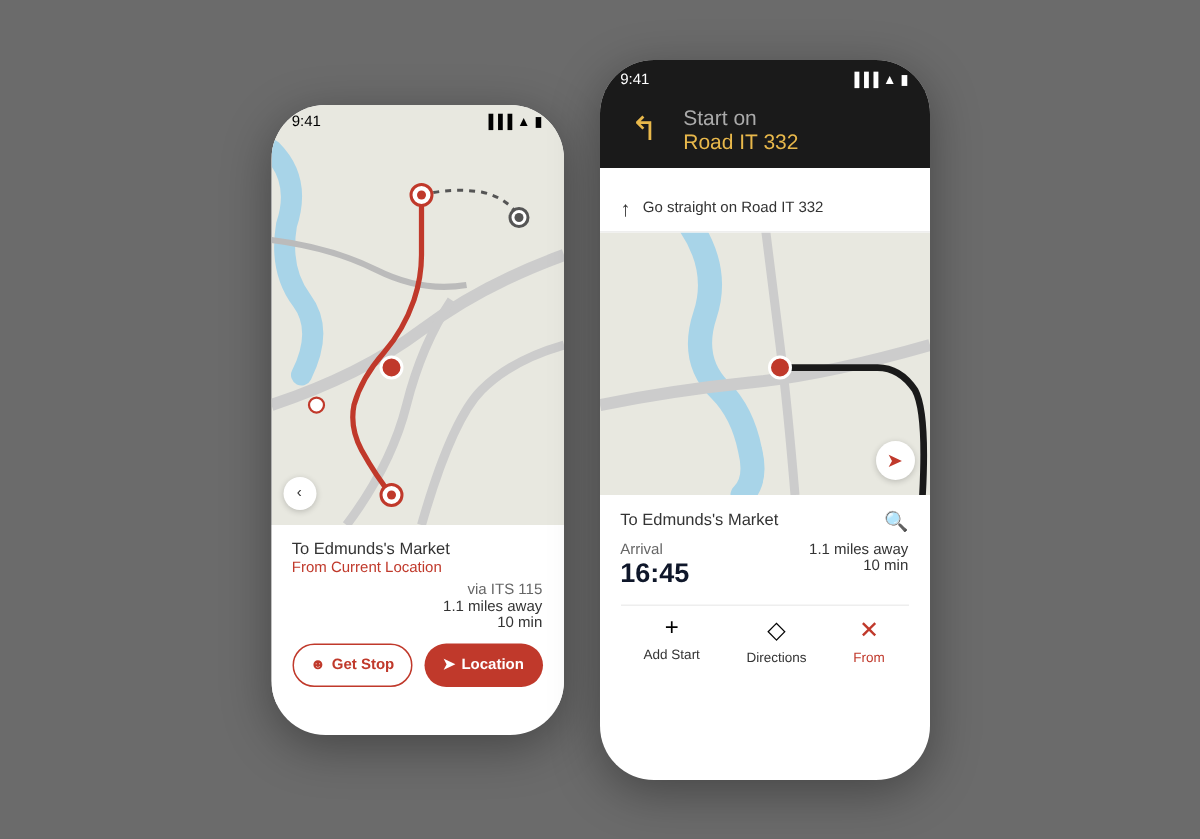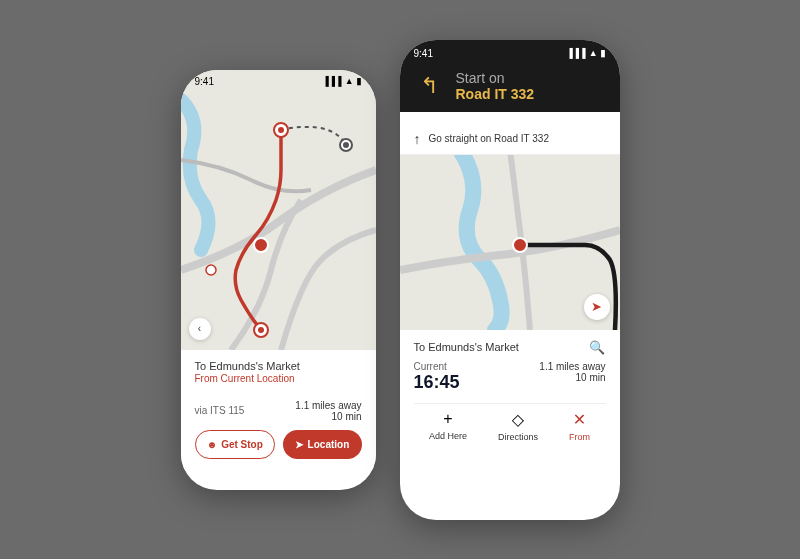--- a/index.html
+++ b/index.html
@@ -59,27 +59,28 @@
 
     
     .map-svg { width: 100%; height: 100%; }
 
     
     .bottom-panel {
       background: #fff;
       padding: 10px 14px 12px;
     }
     .to-label { font-size: 11px; color: #333; font-weight: 500; margin-bottom: 1px; }
-    .from-label { font-size: 10px; color: #c0392b; font-weight: 500; margin-bottom: 16px; }
+    .from-label { font-size: 10px; color: #c0392b; font-weight: 500; margin-bottom: 4px; }
 
     .route-info {
       display: flex;
       justify-content: space-between;
-      align-items: center;
+      align-items: flex-end;
       margin-bottom: 8px;
+      flex-direction: column;
     }
     .via-label { font-size: 10px; color: #666; }
     .distance-info { text-align: right; font-size: 10px; color: #333; font-weight: 500; }
 
     .action-buttons {
       display: flex;
       gap: 8px;
       margin-top: 6px;
     }
     .btn-get-here {
@@ -150,21 +151,21 @@
       align-items: center;
       justify-content: center;
       flex-shrink: 0;
     }
     .turn-arrow {
       font-size: 22px;
       color: #e8b84b;
     }
     .nav-text-block { flex: 1; }
     .nav-start-on { font-size: 14px; color: #aaa; font-weight: 400; }
-    .nav-road { font-size: 14px; color: #e8b84b; font-weight: 700; }
+    .nav-road { font-size: 14px; color: #e8b84b; font-weight: 400; }
 
     .next-instruction {
       background: #fff;
       display: flex;
       align-items: center;
       gap: 8px;
       padding: 7px 14px;
       border-bottom: 1px solid #eee;
       position: absolute;
       top: 84px; left: 0; right: 0;
@@ -353,32 +354,32 @@
     </div>
   </div>
 
   <div class="right-bottom-panel">
     <div class="dest-row">
       <span class="dest-label">To Edmunds's Market</span>
       <span class="search-icon-sm">🔍</span>
     </div>
     <div class="arrival-row">
       <div class="arrival-block">
-        <div class="arrival-small">Current</div>
+        <div class="arrival-small">Arrival</div>
         <div class="arrival-time">16:45</div>
       </div>
       <div class="dist-block">
         <div class="dist-miles">1.1 miles away</div>
         <div class="dist-min">10 min</div>
       </div>
     </div>
     <div class="bottom-actions">
       <div class="action-item">
         <span class="action-icon">+</span>
-        <span class="action-text">Add Here</span>
+        <span class="action-text">Add Start</span>
       </div>
       <div class="action-item">
         <span class="action-icon">◇</span>
         <span class="action-text">Directions</span>
       </div>
       <div class="action-item">
         <span class="action-icon-x">✕</span>
         <span class="action-text-x">From</span>
       </div>
     </div>

